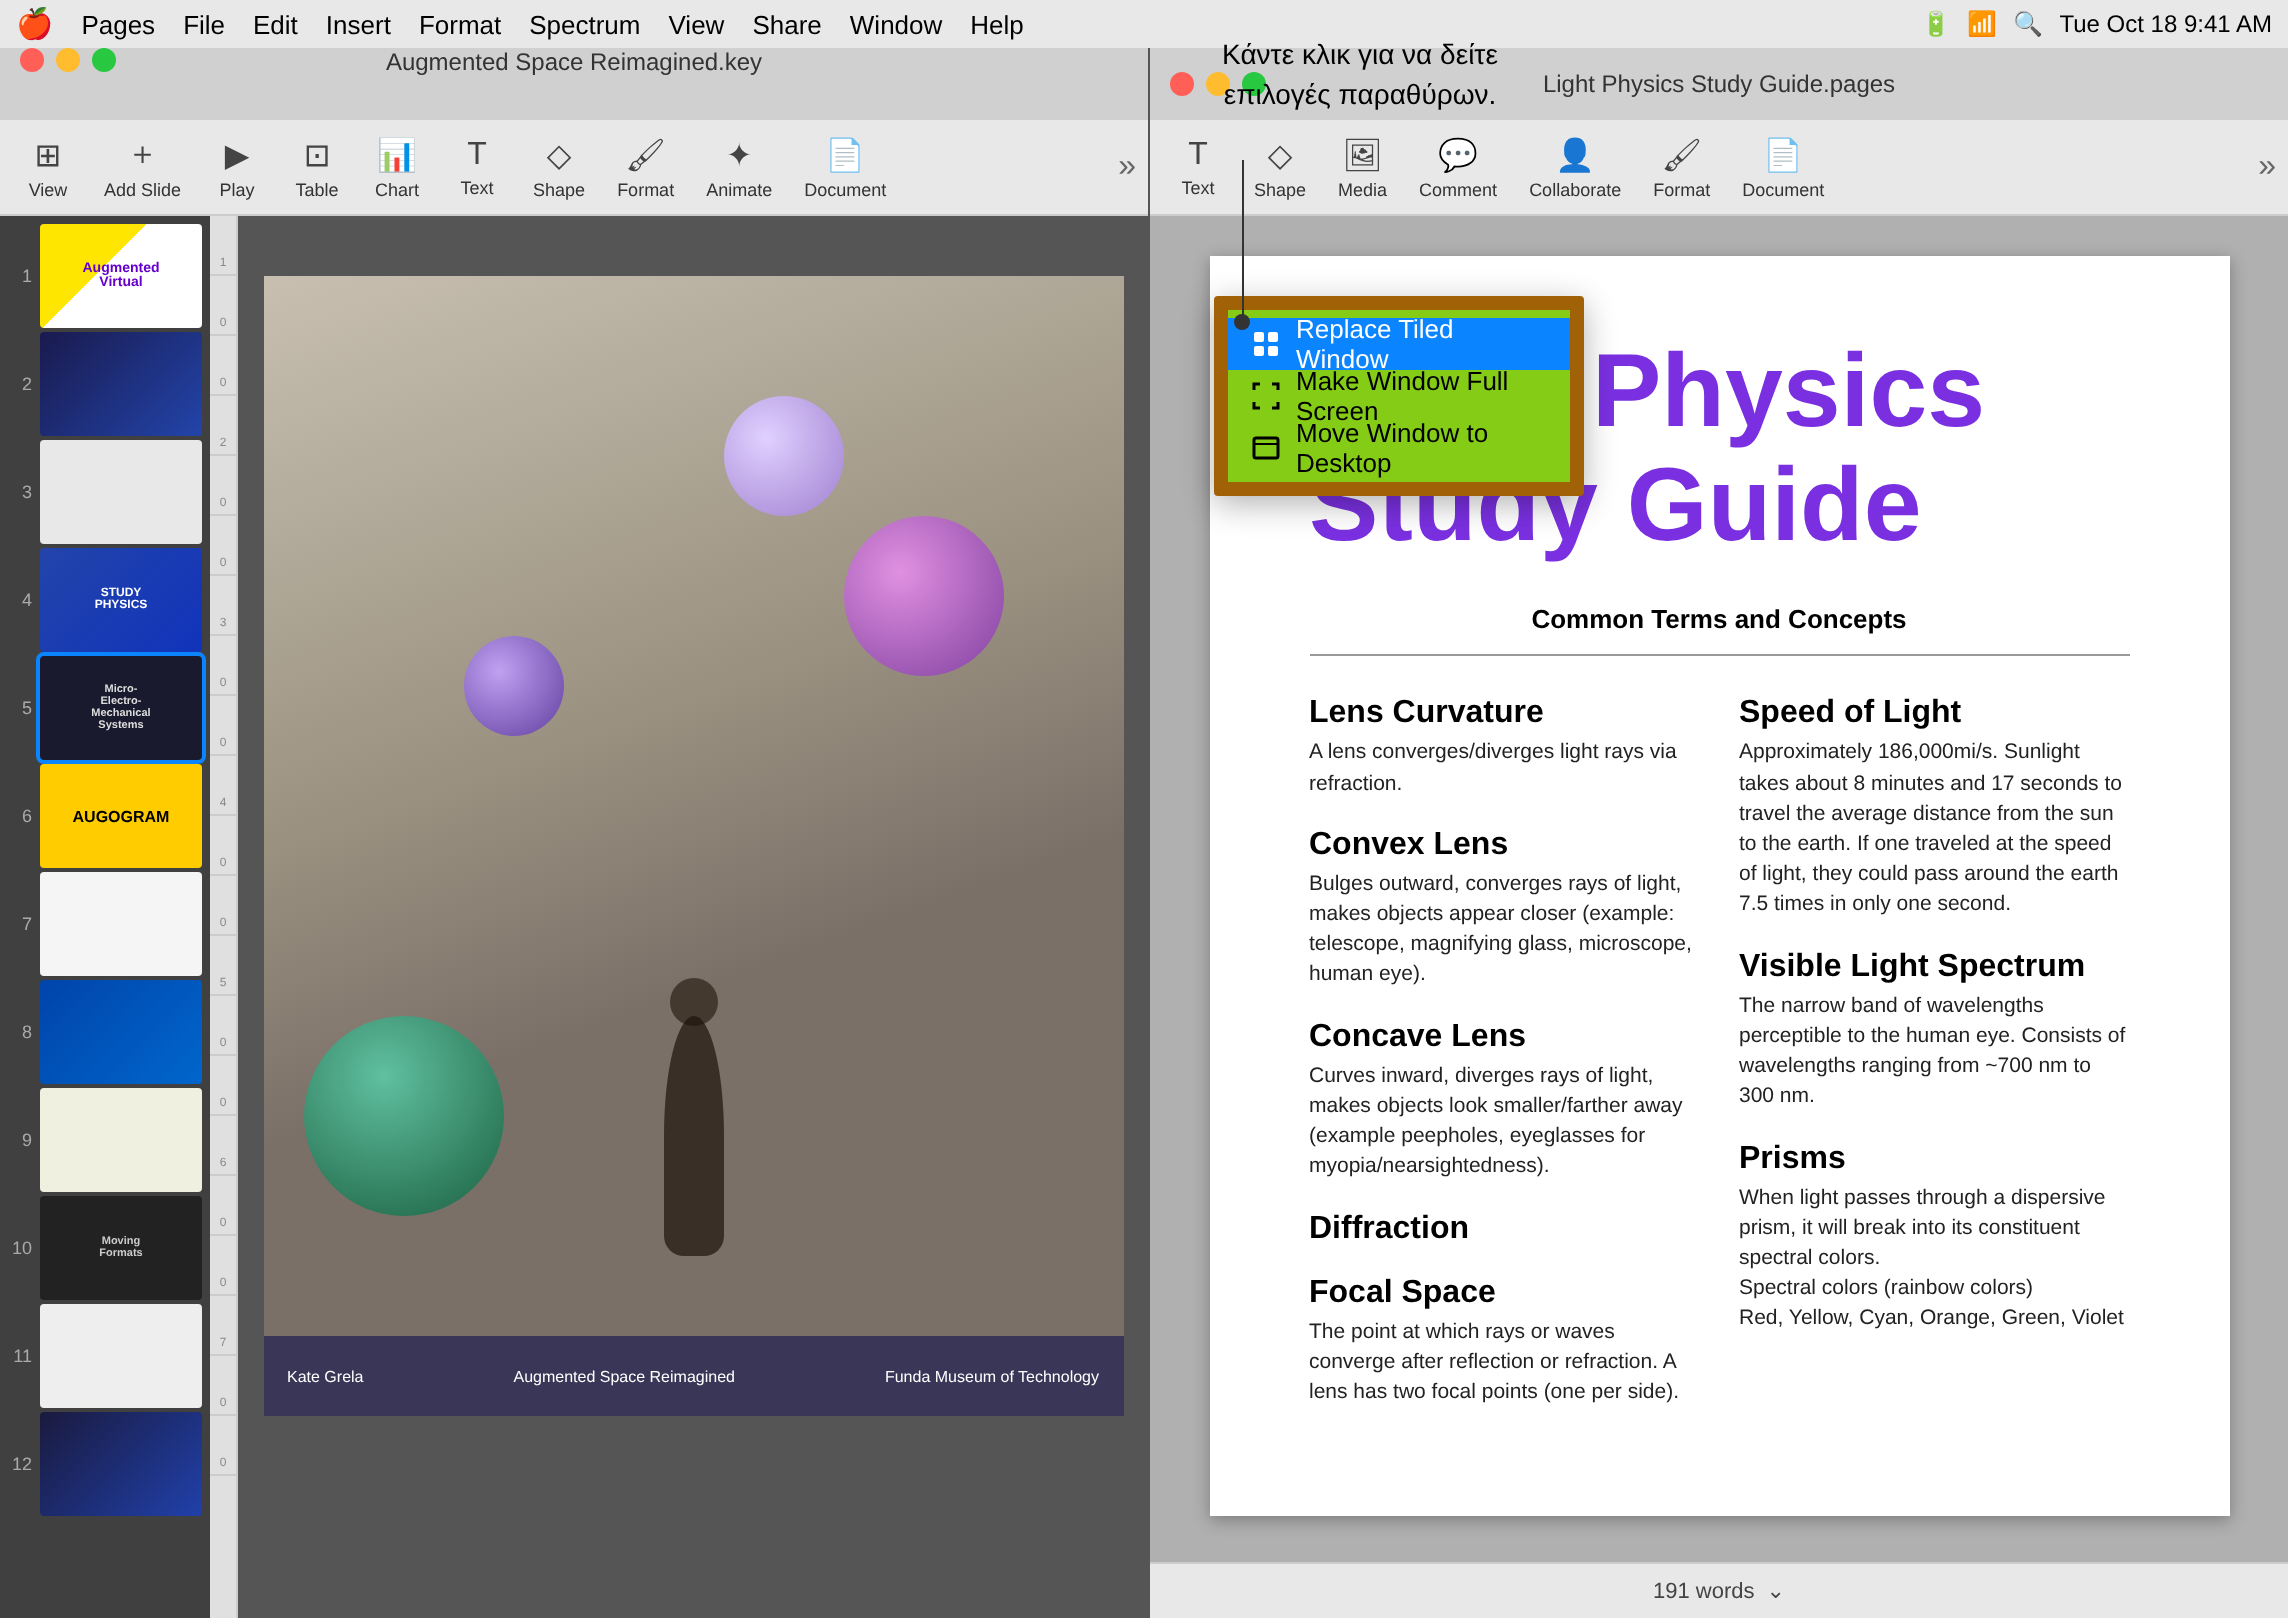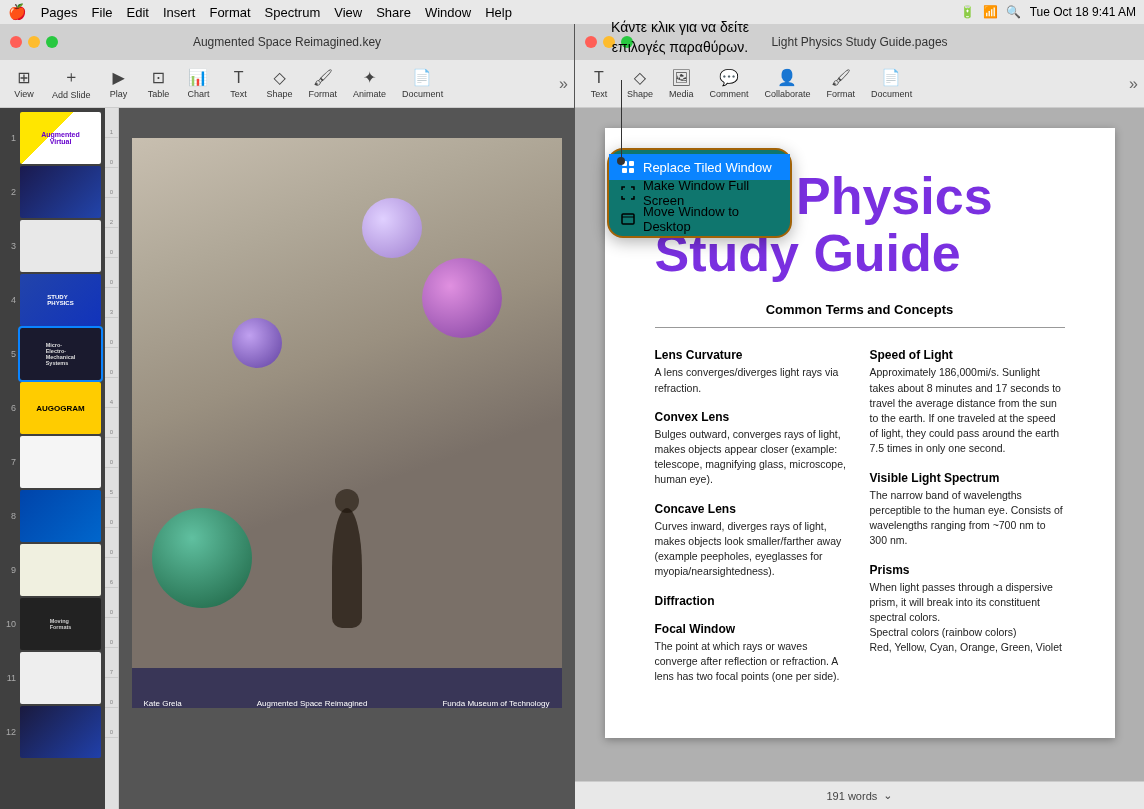--- a/index.html
+++ b/index.html
@@ -60,21 +60,20 @@
       background: #3a3a3a;
       display: flex;
       flex-direction: column;
       border-right: 1px solid #555;
     }
 
     .window-titlebar {
       height: 36px;
       background: #d0d0d0;
       display: flex;
-      align-items: center;
       padding: 0 10px;
       gap: 6px;
       position: relative;
     }
     .traffic-light {
       width: 12px;
       height: 12px;
       border-radius: 50%;
       display: inline-block;
     }
@@ -162,21 +161,21 @@
     }
     .thumb-content {
       width: 100%;
       height: 100%;
       display: flex;
       align-items: center;
       justify-content: center;
       font-size: 7px;
       color: #fff;
       font-weight: bold;
-      text-align: left;
+      text-align: center;
     }
     
     .t1 { background: linear-gradient(135deg, #ffe600 40%, #fff 40%); }
     .t2 { background: #1a1a3e; }
     .t3 { background: #f0f0f0; }
     .t4 { background: #2244aa; }
     .t5 { background: #222; }
     .t6 { background: #ffcc00; }
     .t7 { background: #f5f5f5; }
     .t8 { background: #0044aa; }
@@ -210,21 +209,21 @@
       position: relative;
     }
     .slide-photo-overlay {
       position: absolute;
       bottom: 0;
       left: 0;
       right: 0;
       height: 40px;
       background: rgba(30,30,80,0.7);
       display: flex;
-      align-items: flex-end;
+      align-items: center;
       justify-content: space-between;
       padding: 0 12px;
       font-size: 8px;
       color: #fff;
     }
     
     .sphere {
       position: absolute;
       border-radius: 50%;
     }
@@ -311,44 +310,44 @@
       border: none;
       border-top: 1px solid #999;
       margin: 10px 0 20px 0;
     }
     .two-col {
       display: grid;
       grid-template-columns: 1fr 1fr;
       gap: 20px;
     }
     .term-section { margin-bottom: 14px; }
-    .term-title { font-size: 12px; font-weight: 700; margin-bottom: 3px; color: #000; }
+    .term-title { font-size: 16px; font-weight: 700; margin-bottom: 3px; color: #000; }
     .term-body { font-size: 10.5px; line-height: 1.45; color: #222; }
 
     .status-bar {
       height: 28px;
       background: #e8e8e8;
       border-top: 1px solid #ccc;
       display: flex;
       align-items: center;
       justify-content: center;
       gap: 6px;
       font-size: 11px;
       color: #444;
     }
 
     
     .context-menu {
       position: absolute;
       top: 148px;
       left: 607px;
       width: 185px;
-      background: #0f766e;
-      border: 2px solid #a16207;
-      border-radius: 16px;
+      background: #84cc16;
+      border: 7px solid #a16207;
+      border-radius: 2px;
       box-shadow: 0 4px 16px rgba(0,0,0,0.3);
       z-index: 200;
       padding: 4px 0;
     }
     .menu-item {
       height: 26px;
       display: flex;
       align-items: center;
       padding: 0 12px;
       font-size: 13px;
@@ -656,21 +655,21 @@
               <div class="term-body">Bulges outward, converges rays of light, makes objects appear closer (example: telescope, magnifying glass, microscope, human eye).</div>
             </div>
             <div class="term-section">
               <div class="term-title">Concave Lens</div>
               <div class="term-body">Curves inward, diverges rays of light, makes objects look smaller/farther away (example peepholes, eyeglasses for myopia/nearsightedness).</div>
             </div>
             <div class="term-section">
               <div class="term-title">Diffraction</div>
             </div>
             <div class="term-section">
-              <div class="term-title">Focal Window</div>
+              <div class="term-title">Focal Space</div>
               <div class="term-body">The point at which rays or waves converge after reflection or refraction. A lens has two focal points (one per side).</div>
             </div>
           </div>
           <div>
             <div class="term-section">
               <div class="term-title">Speed of Light</div>
               <div class="term-body">Approximately 186,000mi/s. Sunlight takes about 8 minutes and 17 seconds to travel the average distance from the sun to the earth. If one traveled at the speed of light, they could pass around the earth 7.5 times in only one second.</div>
             </div>
             <div class="term-section">
               <div class="term-title">Visible Light Spectrum</div>

